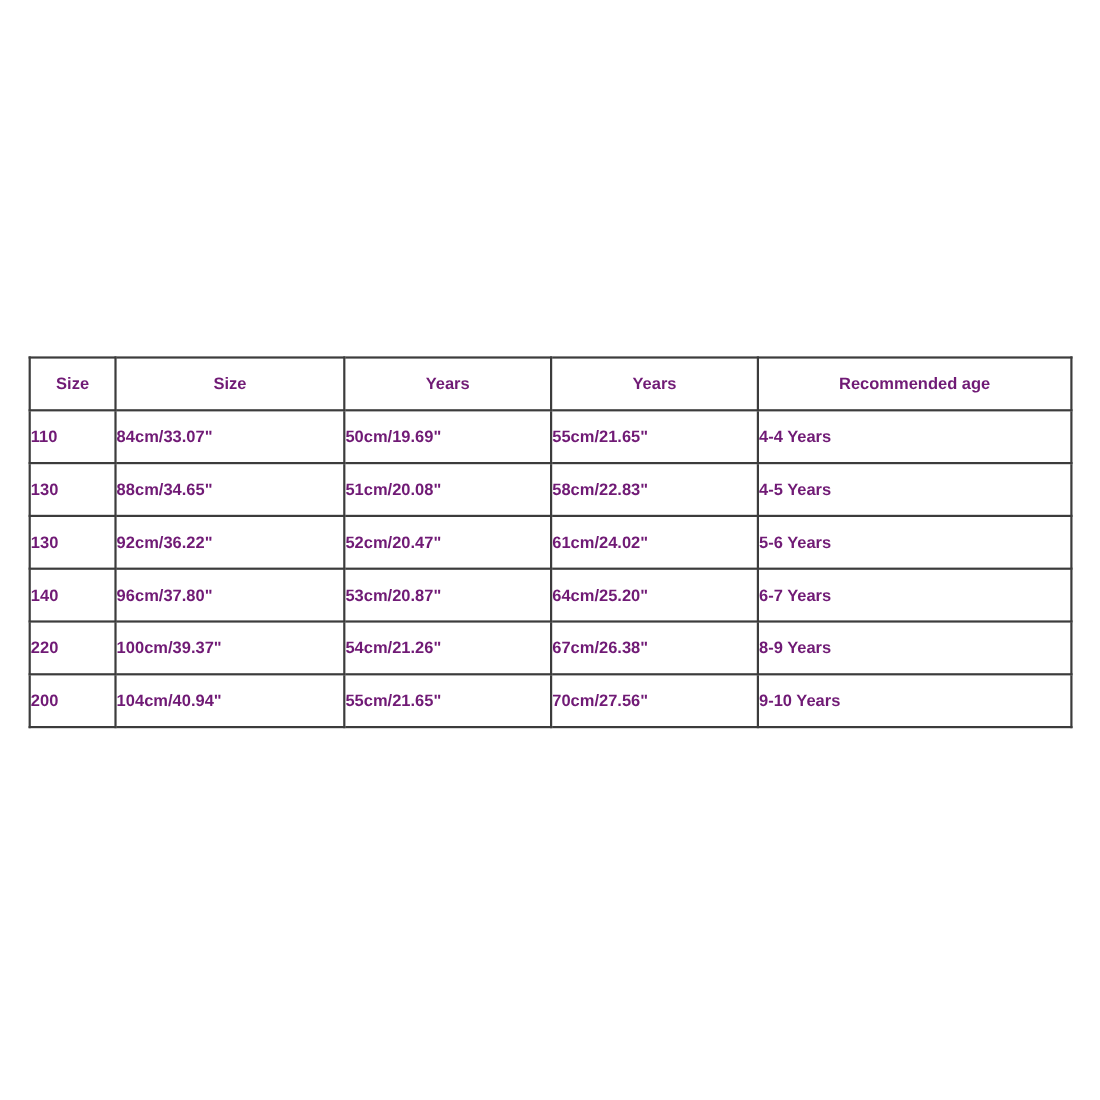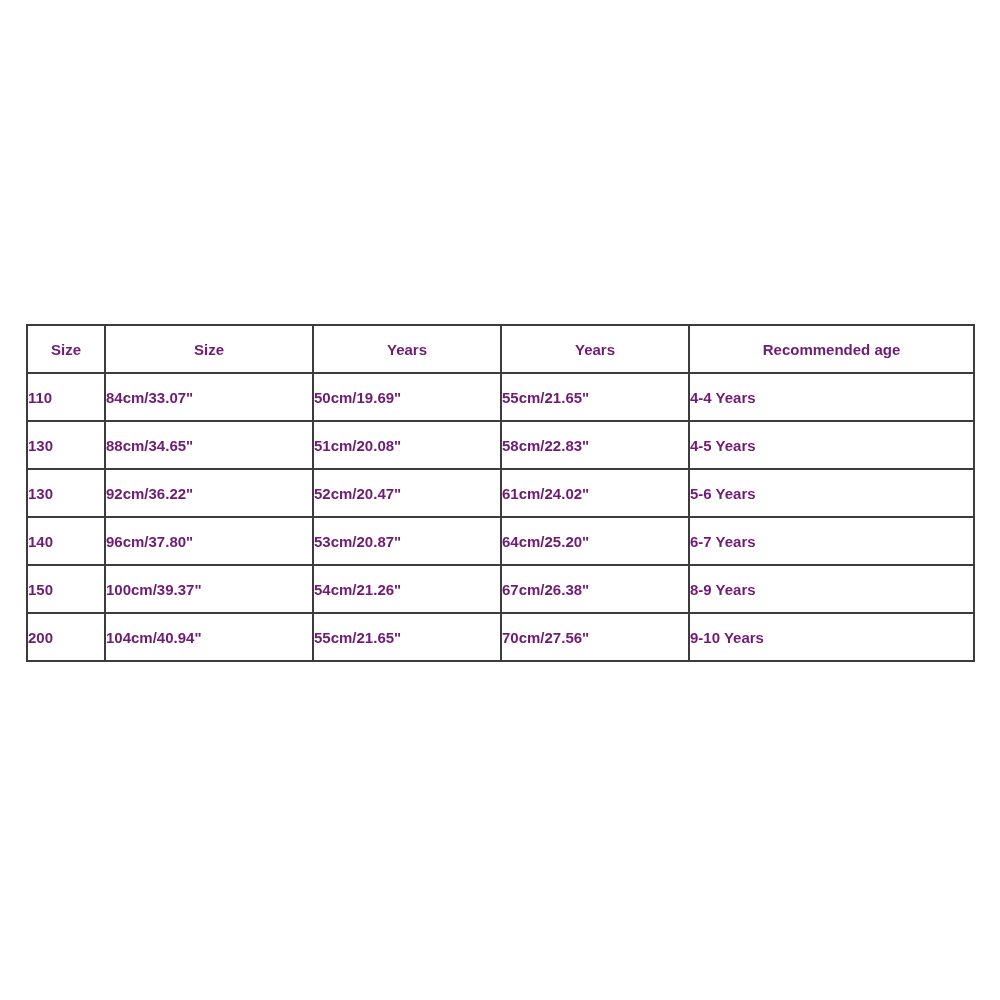--- a/index.html
+++ b/index.html
@@ -86,21 +86,21 @@
         <td>5-6 Years</td>
       </tr>
       <tr>
         <td>140</td>
         <td>96cm/37.80"</td>
         <td>53cm/20.87"</td>
         <td>64cm/25.20"</td>
         <td>6-7 Years</td>
       </tr>
       <tr>
-        <td>150</td>
+        <td>220</td>
         <td>100cm/39.37"</td>
         <td>54cm/21.26"</td>
         <td>67cm/26.38"</td>
         <td>8-9 Years</td>
       </tr>
       <tr>
         <td>200</td>
         <td>104cm/40.94"</td>
         <td>55cm/21.65"</td>
         <td>70cm/27.56"</td>

